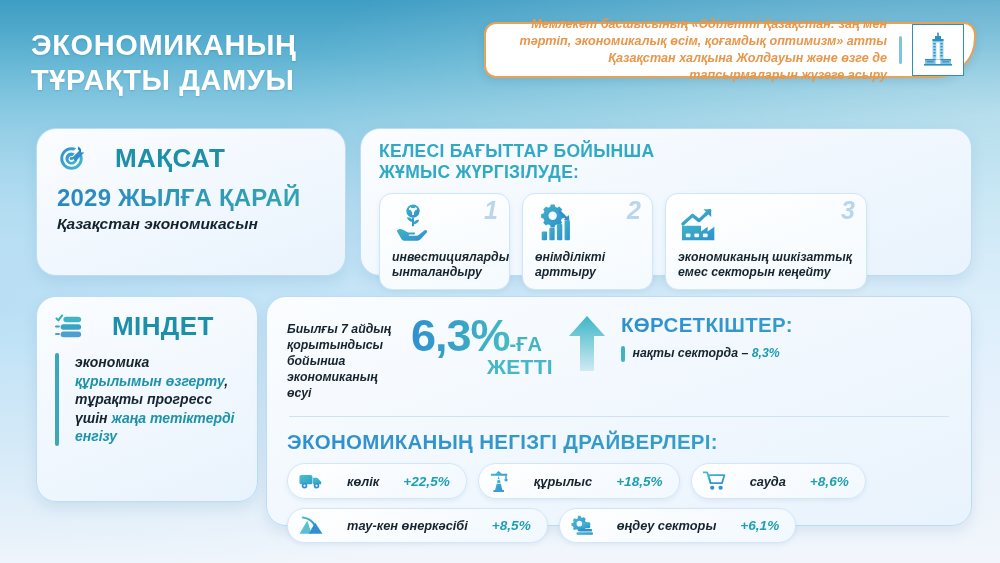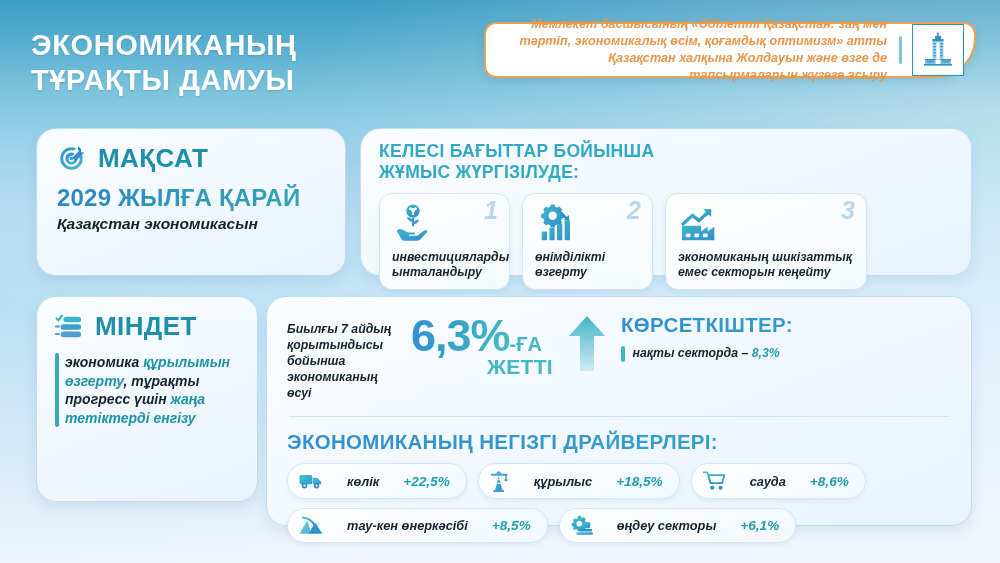--- a/index.html
+++ b/index.html
@@ -84,21 +84,21 @@
     position:absolute;
     background:linear-gradient(160deg,#fbfdff 0%, #f2f8fe 45%, #e9f3fd 100%);
     border:1.4px solid #bcdcf5;
     border-radius:20px;
     box-shadow:0 6px 14px rgba(60,120,170,.13);
   }
 
   
   #card-maqsat{ left:36px; top:128px; width:310px; height:148px; padding:14px 20px; }
   .card-head{
-    display:flex; align-items:center; gap:12px;
+    display:flex; align-items:center; gap:29px;
   }
   .card-head .title{
     color:#1c8fa9; font-weight:700; font-size:26px; letter-spacing:.4px;
   }
   .maqsat-l1{
     margin-top:10px;
     font-size:24px; font-weight:700; letter-spacing:.2px;
     background:linear-gradient(90deg,#2a86c6 0%, #2f9ab5 55%, #33a6b4 100%);
     -webkit-background-clip:text; background-clip:text; color:transparent;
   }
@@ -139,21 +139,21 @@
   .dir-label{
     margin-top:7px;
     font-size:12.3px; font-style:italic; font-weight:600; color:#15242e; line-height:1.26;
     white-space:pre-line;
   }
 
   
   #card-mindet{ left:36px; top:296px; width:222px; height:206px; padding:14px 18px; }
   .mindet-body{
     margin-top:11px;
-    display:flex; gap:6px;
+    display:flex; gap:16px;
   }
   .mindet-bar{ width:4px; background:#3ba8b9; border-radius:2px; flex:none; }
   .mindet-text{
     font-size:14px; font-style:italic; font-weight:600; line-height:1.33; color:#16242f;
   }
   .mindet-text .hl{ color:#1d93a8; }
 
   
   #card-main{ left:266px; top:296px; width:706px; height:230px; padding:16px 20px 14px 20px; }
   .main-top{ display:flex; align-items:flex-start; }
@@ -337,21 +337,21 @@
             <path d="M35.5 12.5 36 18.3l-5.8-.5z" fill="#2f8fd0"></path>
             <g fill="url(#gI2)">
               <rect x="7" y="30" width="5.6" height="9" rx="1"></rect>
               <rect x="15" y="26" width="5.6" height="13" rx="1"></rect>
               <rect x="23" y="22" width="5.6" height="17" rx="1"></rect>
               <rect x="31" y="18" width="5.6" height="21" rx="1"></rect>
             </g>
           </svg>
         </span>
         <span class="dir-label">өнімділікті
-өзгерту</span>
+арттыру</span>
       </div>
 
       <div class="dir-item w3">
         <span class="dir-num">3</span>
         <span class="dir-icon">
           <svg width="46" height="40" viewBox="0 0 48 42">
             <defs>
                 <linearGradient id="gI3" x1="0" y1="0" x2="1" y2="1">
               <stop offset="0%" stop-color="#3fb4c4"></stop>
                   <stop offset="100%" stop-color="#2f8fd0"></stop>

